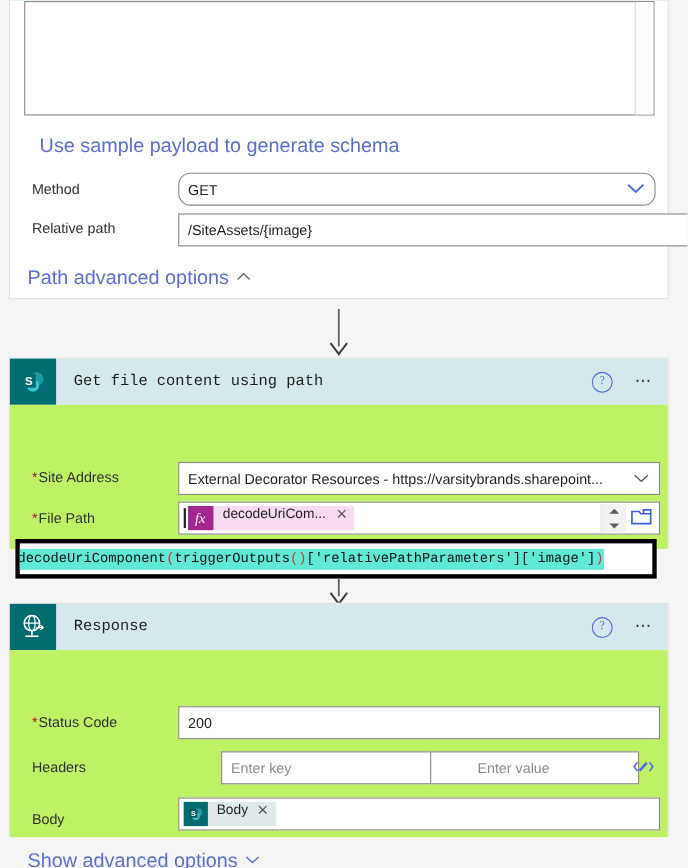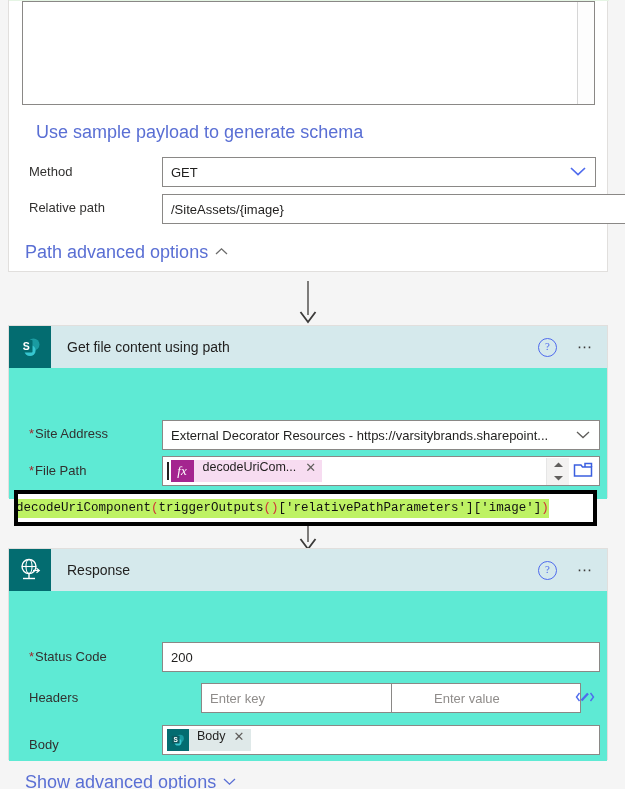--- a/index.html
+++ b/index.html
@@ -142,20 +142,21 @@
     background: #036c70;
     flex: 0 0 42px;
     display: flex;
     align-items: center;
     justify-content: center;
   }
   .card-title {
     margin-left: 16px;
     font-size: 14px;
     color: #201f1e;
+    font-family: Liberation Mono, monospace;
   }
   .head-actions {
     position: absolute;
     right: 12px;
     top: 0;
     height: 42px;
     display: flex;
     align-items: center;
     gap: 20px;
   }
@@ -172,21 +173,21 @@
   }
   .dots {
     letter-spacing: 3px;
     color: #3b3a39;
     font-size: 15px;
     line-height: 8px;
     cursor: pointer;
   }
   .card-body {
     position: relative;
-    background: #5eead4;
+    background: #bef264;
   }
 
   
   .token {
     display: inline-flex;
     align-items: flex-start;
     height: 22px;
     font-size: 12.5px;
   }
   .token-fx {
@@ -260,21 +261,21 @@
     background: #ffffff;
     border: 4px solid #000000;
     display: flex;
     align-items: center;
     overflow: hidden;
   }
   .code-text {
     font-family: "Liberation Mono", monospace;
     font-size: 12.5px;
     white-space: nowrap;
-    background: #bef264;
+    background: #5eead4;
     line-height: 19px;
     margin-left: -2px;
   }
   .code-text .paren { color: #d13438; }
   .code-text .plain { color: #111111; }
 
   .headers-pair {
     position: absolute;
     display: flex;
     margin-left: 39px;
@@ -302,21 +303,21 @@
       <div class="scroll-gutter"></div>
     </div>
 
     <div class="link-row" style="left:27px; top:126px;">
       <span class="link">Use sample payload to generate schema</span>
     </div>
 
     <div class="field-label" style="left:20px; top:168px;">
       <span>Method</span>
     </div>
-    <div class="input" style="left:153px; top:161px; width:434px;">
+    <div class="input" style="left:153px; top:161px; width:434px;border-radius:11px;">
       <span>GET</span>
       <span class="dd-chevron">
         <svg width="16" height="10" viewBox="0 0 16 10">
             <path d="M1 1.5 L8 8 L15 1.5" stroke="#4f6bed" stroke-width="1.7" fill="none"></path>
           </svg>
       </span>
     </div>
 
     <div class="field-label" style="left:20px; top:204px;">
       <span>Relative path</span>

